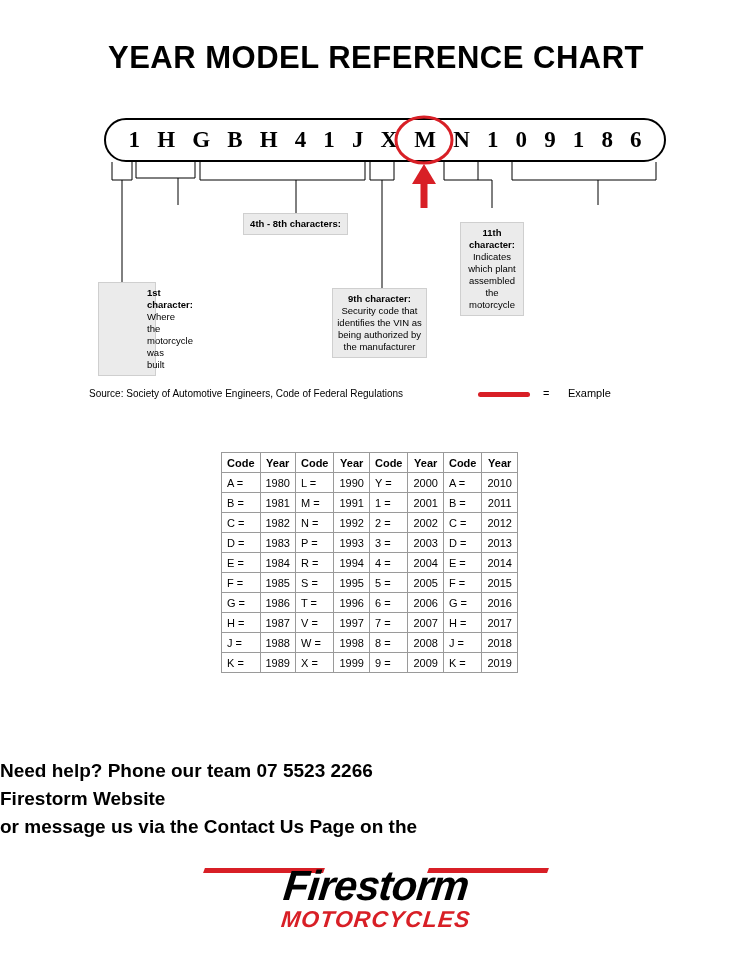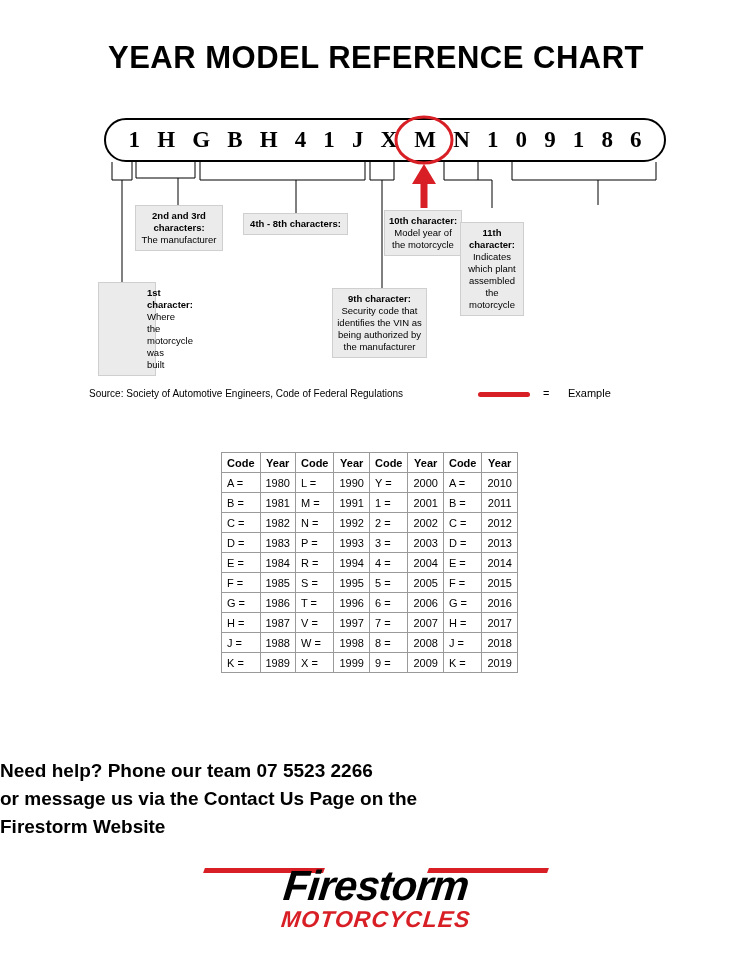--- a/index.html
+++ b/index.html
@@ -252,30 +252,22 @@
       <path d="M424 164 L412 184 L436 184 Z" fill="#d81f26"></path>
     </g>
 
     <ellipse cx="325" cy="513" rx="43" ry="15" fill="none" stroke="#d81f26" stroke-width="2.5"></ellipse>
   </svg>
 
   <div class="callout c1">
     <b>1st character:</b><br>
     <span>Where the motorcycle was built</span>
   </div>
-  <div class="callout c2">
-    <b>2nd and 3rd characters:</b><br>
-    <span>The manufacturer</span>
-  </div>
   <div class="callout c3">
     <b>4th - 8th characters:</b><br>
-  </div>
-  <div class="callout c4">
-    <b>10th character:</b><br>
-    <span>Model year of the motorcycle</span>
   </div>
   <div class="callout c5">
     <b>11th character:</b><br>
     <span>Indicates which plant assembled the motorcycle</span>
   </div>
   <div class="callout c7">
     <b>9th character:</b><br>
     <span>Security code that identifies the VIN as being authorized by the manufacturer</span>
   </div>
 
@@ -396,22 +388,22 @@
           <td>9 =</td>
           <td class="year">2009</td>
           <td>K =</td>
           <td class="year">2019</td>
         </tr>
       </tbody>
   </table>
 
   <div class="footer">
     <div>Need help?  Phone our team 07 5523 2266</div>
+    <div>Firestorm Website</div>
     <div>or message us via the Contact Us Page on the</div>
-    <div>Firestorm Website</div>
   </div>
 
   <div class="logo">
     <div class="logo-bar" style="left:8px; top:6px; width:120px; transform:skewX(-20deg);"></div>
     <div class="logo-bar" style="left:232px; top:6px; width:120px; transform:skewX(-20deg);"></div>
     <div class="logo-word">Firestorm</div>
     <div class="logo-sub">MOTORCYCLES</div>
   </div>
 
 </div>

